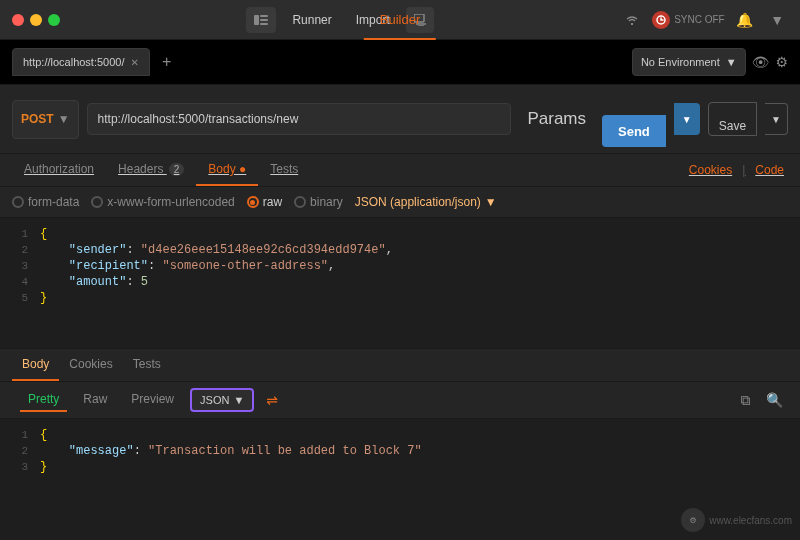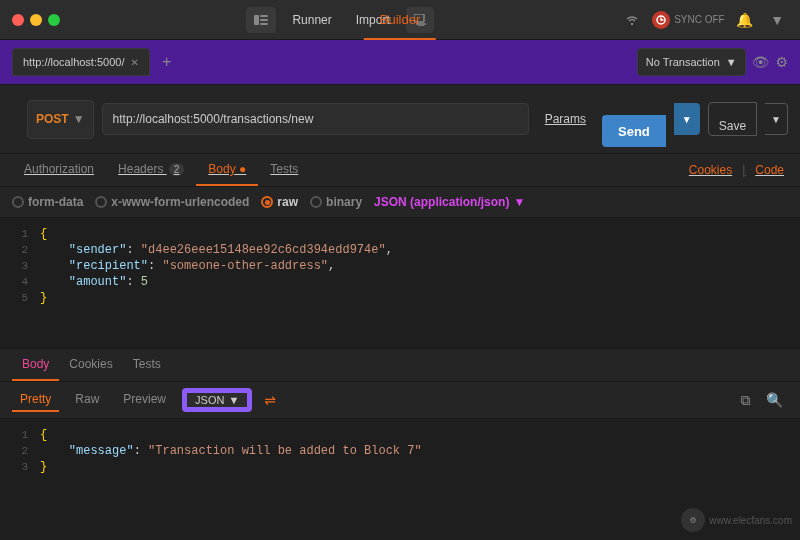--- a/index.html
+++ b/index.html
@@ -118,21 +118,21 @@
       background: transparent;
       border: none;
       color: #888;
       cursor: pointer;
       font-size: 14px;
       padding: 2px 4px;
     }
 
     
     .url-bar-area {
-      background: #4c1d95;
+      background: #000000;
       padding: 8px 12px;
       display: flex;
       align-items: center;
       gap: 8px;
       border-bottom: 1px solid #1a1a1a;
     }
     .url-tab {
       background: #2d2d2d;
       border: 1px solid #3a3a3a;
       border-radius: 4px 4px 0 0;
@@ -203,42 +203,40 @@
       color: #e67e22;
       border-radius: 4px;
       padding: 5px 8px;
       font-size: 12px;
       cursor: pointer;
       display: flex;
       align-items: center;
       gap: 4px;
       height: 39px;
       font-weight: bold;
-      margin-left: 15px;
     }
     .url-input {
       flex: 1;
       background: #2d2d2d;
       border: 1px solid #3a3a3a;
       color: #ccc;
       border-radius: 4px;
       padding: 5px 10px;
       font-size: 12px;
       height: 32px;
       outline: none;
     }
     .params-btn {
       background: transparent;
       border: none;
       color: #ccc;
-      font-size: 12px;
+      font-size: 17px;
       cursor: pointer;
       padding: 5px 8px;
       height: 32px;
-      text-decoration: underline;
     }
     .send-btn {
       background: #3d85c8;
       border: none;
       color: white;
       font-size: 13px;
       font-weight: 600;
       cursor: pointer;
       padding: 0 16px;
       height: 32px;
@@ -320,21 +318,20 @@
     .divider-text { color: #555; padding: 8px 2px; }
 
     
     .body-options {
       background: #252525;
       padding: 8px 12px;
       display: flex;
       align-items: center;
       gap: 12px;
       border-bottom: 1px solid #1a1a1a;
-      font-weight: bold;
     }
     .radio-option {
       display: flex;
       align-items: center;
       gap: 4px;
       cursor: pointer;
       font-size: 12px;
       color: #888;
     }
     .radio-option.active { color: #ccc; }
@@ -351,21 +348,21 @@
     .radio-dot.filled::after {
       content: '';
       width: 5px;
       height: 5px;
       border-radius: 50%;
       background: #e8651a;
     }
     .json-type-select {
       background: transparent;
       border: none;
-      color: #d946ef;
+      color: #fdba74;
       font-size: 12px;
       cursor: pointer;
       display: flex;
       align-items: center;
       gap: 4px;
     }
 
     
     .code-editor {
       background: #1e1e1e;
@@ -407,21 +404,21 @@
       border-bottom: 1px solid #1a1a1a;
     }
     .res-tab {
       padding: 8px 10px;
       font-size: 12px;
       color: #888;
       cursor: pointer;
       border-bottom: 2px solid transparent;
     }
     .res-tab.active {
-      color: #ec4899;
+      color: #fdba74;
       border-bottom: 2px solid #e8651a;
     }
     .res-tab .badge {
       background: #3a3a3a;
       color: #aaa;
       border-radius: 8px;
       padding: 1px 5px;
       font-size: 10px;
       margin-left: 2px;
     }
@@ -445,26 +442,27 @@
       border-bottom: 1px solid #1a1a1a;
     }
     .format-tab {
       padding: 4px 8px;
       font-size: 12px;
       color: #888;
       cursor: pointer;
       border-bottom: 2px solid transparent;
     }
     .format-tab.active {
-      color: #f97316;
+      color: #22c55e;
       border-bottom: 2px solid #e8651a;
+      margin-left: 8px;
     }
     .json-select {
       background: #2d2d2d;
-      border: 5px solid #8b5cf6;
+      border: 2px solid #8b5cf6;
       color: #ccc;
       border-radius: 4px;
       padding: 3px 8px;
       font-size: 11px;
       cursor: pointer;
       height: 24px;
       display: flex;
       align-items: center;
       gap: 4px;
     }
@@ -570,21 +568,21 @@
 </div>
 
 <div class="url-bar-area">
   <div class="url-tab">
     <span>http://localhost:5000/</span>
     <span class="url-tab-close">✕</span>
   </div>
   <button class="url-tab-add">+</button>
   <div class="env-area">
     <div class="env-select">
-      <span>No Transaction</span>
+      <span>No Environment</span>
       <span>▼</span>
     </div>
     <div class="env-icons">
       <span class="env-icon">👁</span>
       <span class="env-icon">⚙</span>
     </div>
   </div>
 </div>
 
 <div class="request-bar">

